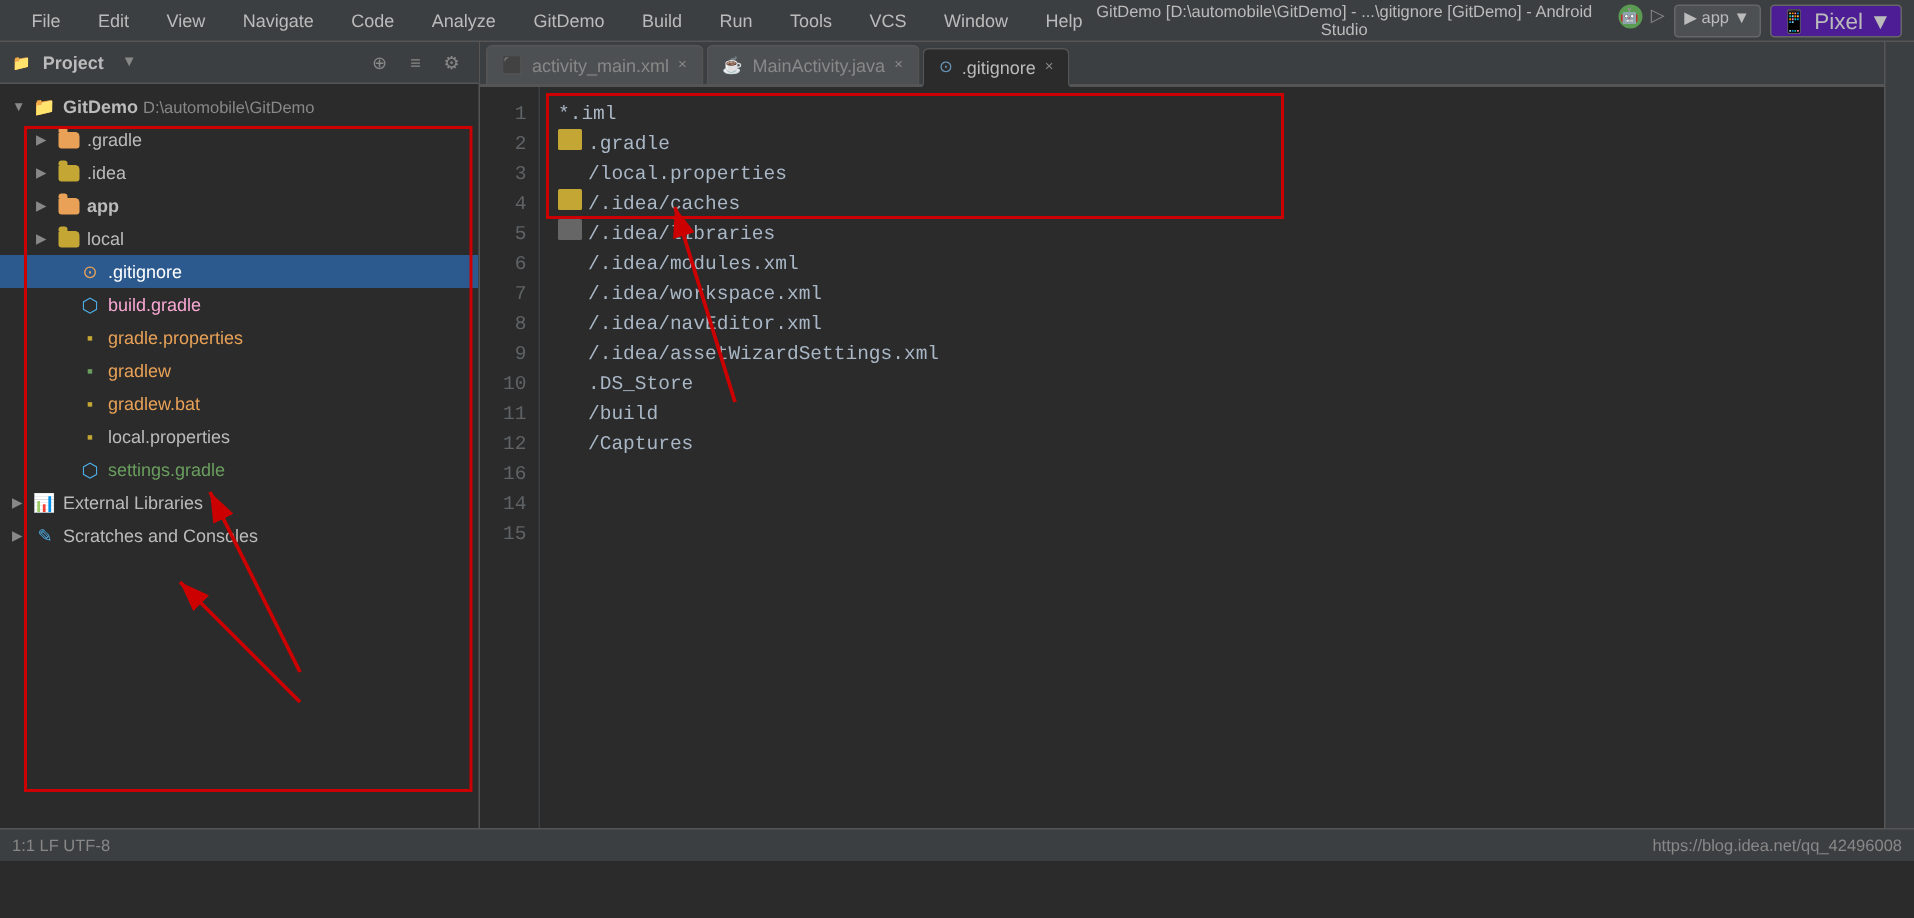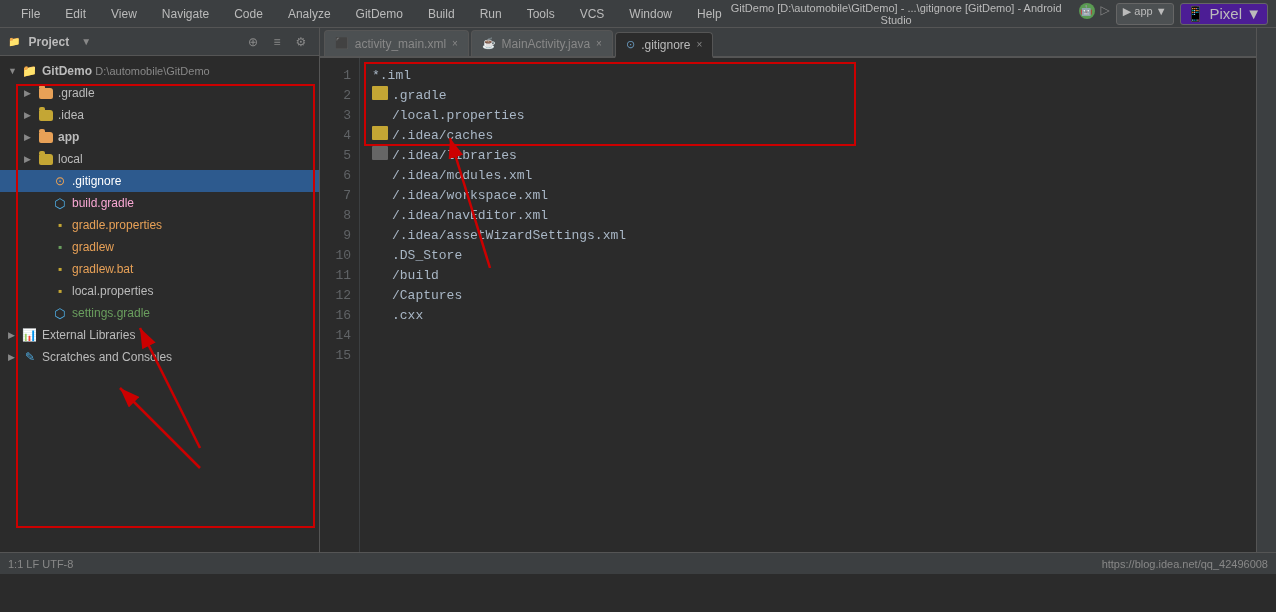--- a/index.html
+++ b/index.html
@@ -508,24 +508,20 @@
         </div>
         <div class="code-line">
           <span class="spacer"></span>
           <span>/build</span>
         </div>
         <div class="code-line">
           <span class="spacer"></span>
           <span>/Captures</span>
         </div>
         <div class="code-line">
-          <span class="spacer"></span>
-          <span>.cxx</span>
-        </div>
-        <div class="code-line">
           <span></span>
         </div>
       </div>
 
       <div class="editor-red-box" style="top:4px;left:44px;right:400px;height:84px;"></div>
 
       <svg style="position:absolute;top:0;left:0;width:100%;height:100%;pointer-events:none;">
 
         <defs>
           <marker id="arrowhead1" markerWidth="8" markerHeight="6" refX="8" refY="3" orient="auto">

